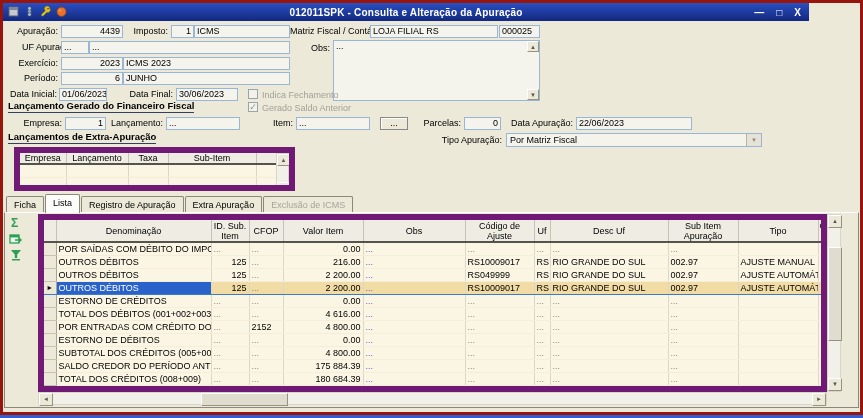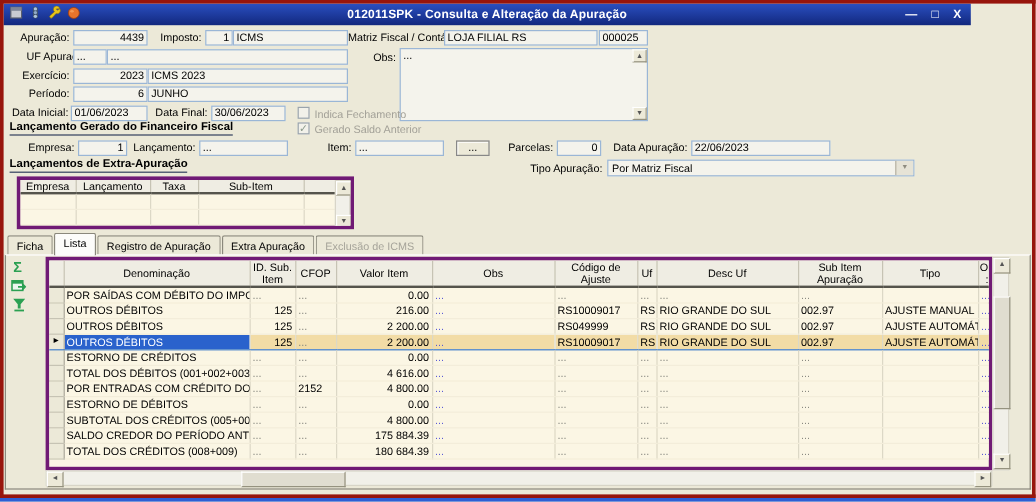--- a/index.html
+++ b/index.html
@@ -25,21 +25,21 @@
   .cb.checked::after{content:"✓";}
   .btn3d{background:#ECE9D8;border:1px solid #888;box-shadow:inset 1px 1px 0 #fff;font-size:9px;line-height:11px;text-align:center;color:#000;}
   .dd{background:#F4F3EC;border:1px solid #9AB6D6;font-size:9px;line-height:12px;padding:0 3px;color:#000;}
   .ddbtn{position:absolute;right:0;top:0;bottom:0;width:14px;background:#E6E3D6;border-left:1px solid #b6b2a4;color:#8e8c80;font-size:6px;text-align:center;line-height:12px;}
   
   .sb{background:#F1F0E9;border:1px solid #D8D5C8;}
   .sbtn{position:absolute;background:#ECE9D8;border:1px solid;border-color:#fff #95927f #95927f #fff;color:#555;font-size:6px;text-align:center;}
   .sthumb{position:absolute;background:#E0DDD0;border:1px solid;border-color:#fff #95927f #95927f #fff;}
   
   table{border-collapse:collapse;table-layout:fixed;}
-  .gridwrap{background:#FBF6E4;border:3px solid #701a75;overflow:hidden;}
+  .gridwrap{background:#FBF6E4;border:6px solid #701a75;overflow:hidden;}
   th{background:#EFEDE3;border-right:1px solid #C6C3B4;border-bottom:2px solid #55544C;font-weight:normal;font-size:9px;padding:0 1px;text-align:center;color:#000;line-height:10px;}
   td{height:12px;line-height:12px;font-size:9px;padding:0 2px;border-right:1px solid #DCD8C6;border-bottom:1px solid #F3EDDA;background:#FBF6E4;white-space:nowrap;overflow:hidden;color:#000;}
   td.r{text-align:right;}
   td.dots{color:#8a8a82;text-align:left;}
   td.dots-blue{color:#5B5BD6;text-align:left;}
   td.rowsel{background:#ECE9D8;border-right:1px solid #a8a598;border-bottom:1px solid #c6c3b4;padding:0;text-align:center;font-size:7px;color:#000;}
   tr.sel td{background:#F2DCA6;border-top:1px solid #3D7BC8;border-bottom:1px solid #3D7BC8;}
   tr.sel td.rowsel{background:#ECE9D8;}
   tr.sel td.selcell{background:#2A62CC;color:#fff;}
   
@@ -111,21 +111,21 @@
   </div>
 
   <div class="abs lbl" style="left:5px;top:57px;width:53px;">Exercício:</div>
   <div class="abs fld num" style="left:61px;top:57px;width:62px;">2023</div>
   <div class="abs fld" style="left:123px;top:57px;width:167px;">ICMS 2023</div>
   <div class="abs lbl" style="left:5px;top:72px;width:53px;">Período:</div>
   <div class="abs fld num" style="left:61px;top:72px;width:62px;">6</div>
   <div class="abs fld" style="left:123px;top:72px;width:167px;">JUNHO</div>
 
   <div class="abs lbl" style="left:3px;top:88px;width:54px;">Data Inicial:</div>
-  <div class="abs fld" style="left:59px;top:88px;width:64px;">01/06/2023</div>
+  <div class="abs fld" style="left:59px;top:88px;width:48px;">01/06/2023</div>
   <div class="abs lbl" style="left:126px;top:88px;width:47px;">Data Final:</div>
   <div class="abs fld" style="left:176px;top:88px;width:62px;">30/06/2023</div>
   <div class="abs cb" style="left:248px;top:89px;"></div>
   <div class="abs lbl dis" style="left:262px;top:89px;width:95px;">Indica Fechamento</div>
 
   <div class="abs sect" style="left:8px;top:100px;">Lançamento Gerado do Financeiro Fiscal</div>
   <div class="abs cb checked" style="left:248px;top:102px;"></div>
   <div class="abs lbl dis" style="left:262px;top:102px;width:105px;">Gerado Saldo Anterior</div>
 
   <div class="abs lbl" style="left:20px;top:117px;width:42px;">Empresa:</div>

